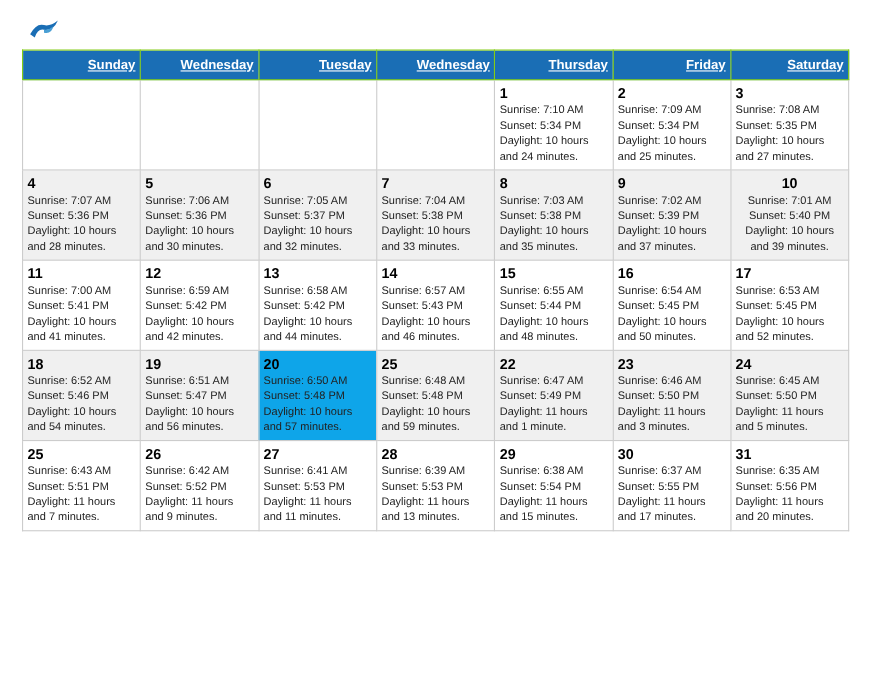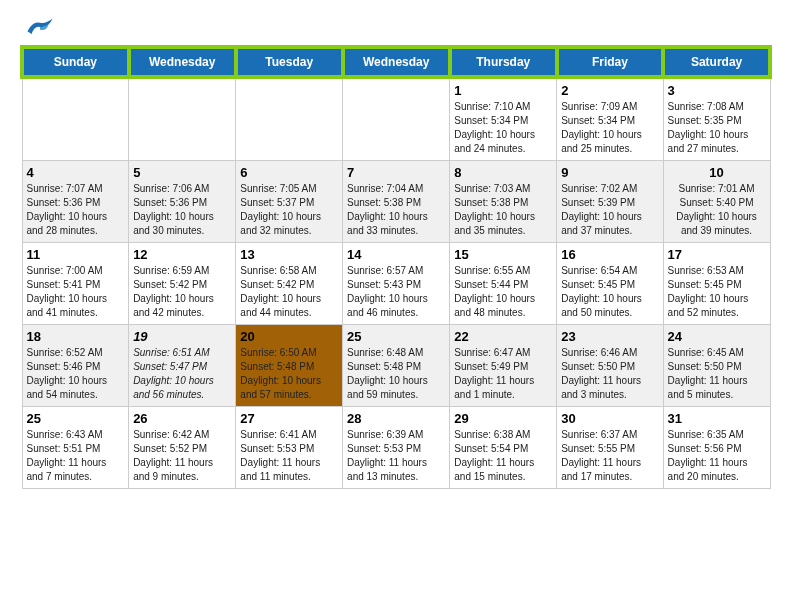--- a/index.html
+++ b/index.html
@@ -51,24 +51,25 @@
     }
     .calendar {
       width: 100%;
       border-collapse: collapse;
       font-size: 11px;
     }
     .calendar th {
       background: #1a6eb5;
       color: #fff;
       padding: 6px 4px;
-      text-align: center;
+      text-align: right;
       font-size: 12px;
       font-weight: bold;
-      border: 4px solid #84cc16;
+      border: 1px solid #84cc16;
+      text-decoration: underline;
     }
     .calendar td {
       border: 1px solid #ccc;
       vertical-align: top;
       padding: 4px;
       width: 108px;
       min-height: 80px;
       background: #fff;
     }
     .calendar tr:nth-child(even) td {
@@ -198,25 +199,25 @@
         <td>
           <span class="day-number">17</span>
           <div class="day-info">Sunrise: 6:53 AM<br>Sunset: 5:45 PM<br>Daylight: 10 hours<br>and 52 minutes.</div>
         </td>
       </tr>
       <tr>
         <td style="background: rgb(240, 240, 240);">
           <span class="day-number">18</span>
           <div class="day-info">Sunrise: 6:52 AM<br>Sunset: 5:46 PM<br>Daylight: 10 hours<br>and 54 minutes.</div>
         </td>
-        <td style="background: rgb(240, 240, 240); font-style: italic;">
+        <td style="background: rgb(240, 240, 240);">
           <span class="day-number">19</span>
           <div class="day-info">Sunrise: 6:51 AM<br>Sunset: 5:47 PM<br>Daylight: 10 hours<br>and 56 minutes.</div>
         </td>
-        <td style="background: #a16207;">
+        <td style="background: #0ea5e9;">
           <span class="day-number">20</span>
           <div class="day-info">Sunrise: 6:50 AM<br>Sunset: 5:48 PM<br>Daylight: 10 hours<br>and 57 minutes.</div>
         </td>
         <td style="background: rgb(240, 240, 240);">
           <span class="day-number">25</span>
           <div class="day-info">Sunrise: 6:48 AM<br>Sunset: 5:48 PM<br>Daylight: 10 hours<br>and 59 minutes.</div>
         </td>
         <td style="background: rgb(240, 240, 240);">
           <span class="day-number">22</span>
           <div class="day-info">Sunrise: 6:47 AM<br>Sunset: 5:49 PM<br>Daylight: 11 hours<br>and 1 minute.</div>

